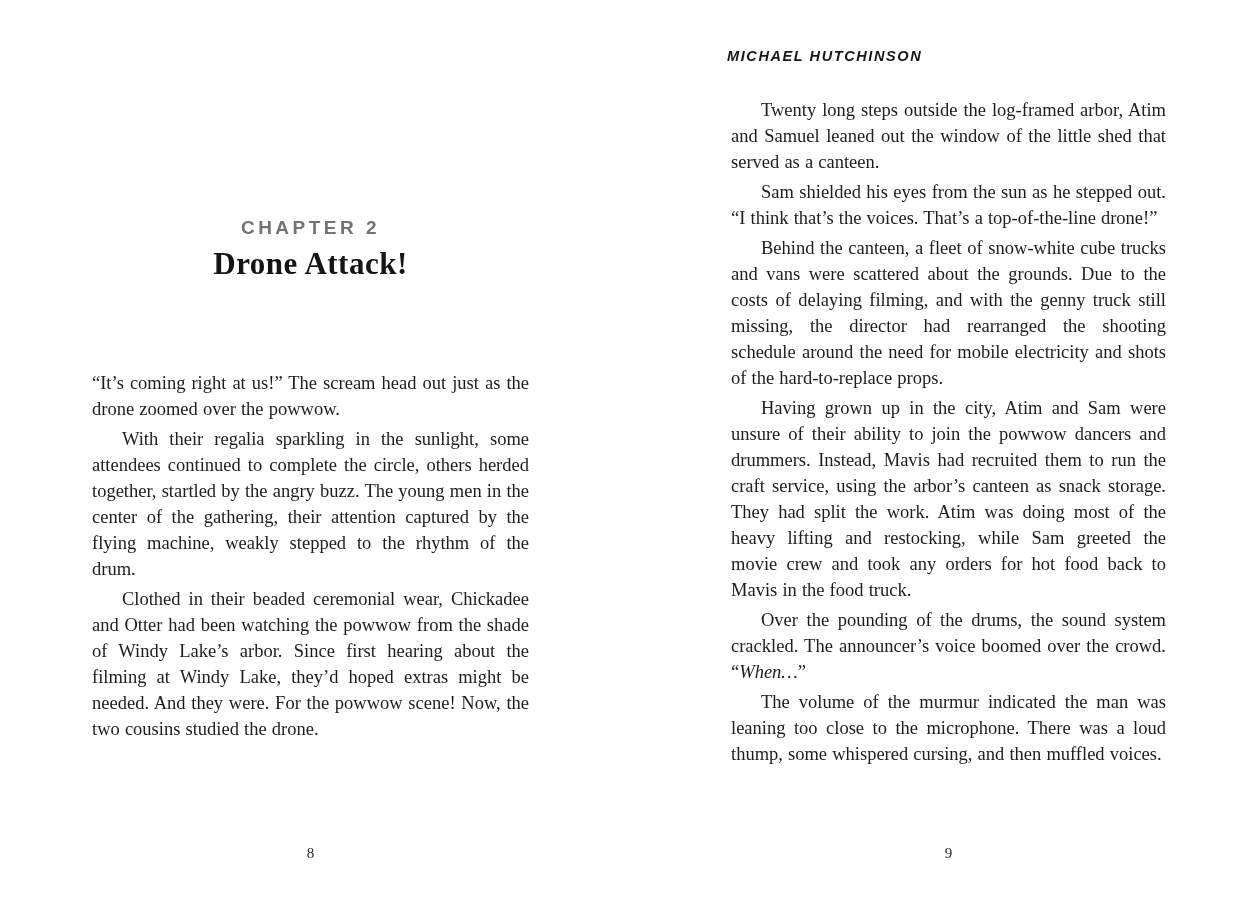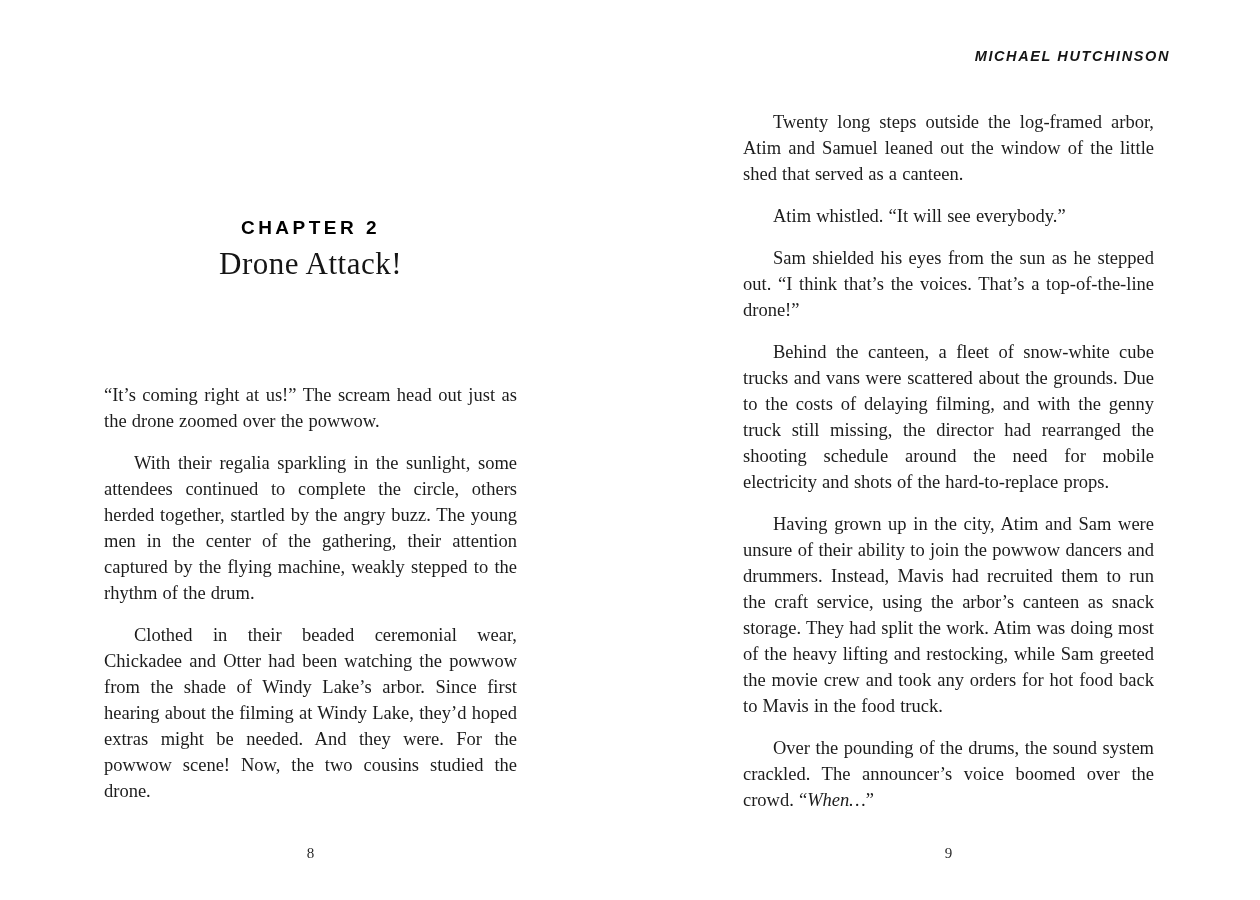--- a/index.html
+++ b/index.html
@@ -27,55 +27,55 @@
   .chapter-label {
     position: absolute;
     top: 217px;
     left: 0;
     width: 100%;
     text-align: center;
     font-family: "Liberation Sans", "DejaVu Sans", sans-serif;
     font-weight: 700;
     font-size: 19px;
     letter-spacing: 3.5px;
-    color: #000000;
+    color: #737373;
   }
   .chapter-title {
     position: absolute;
     top: 246px;
     left: 0;
     width: 100%;
     text-align: center;
     font-size: 31px;
-    font-weight: 400;
+    font-weight: 700;
     color: #151515;
     letter-spacing: 0.5px;
   }
   .running-header {
     position: absolute;
     top: 48px;
     left: 0;
     width: 100%;
-    text-align: right;
+    text-align: left;
     font-family: "Liberation Sans", "DejaVu Sans", sans-serif;
     font-style: italic;
     font-weight: 600;
     font-size: 14.5px;
     letter-spacing: 1.6px;
     color: #161616;
   }
   .page-body {
     position: absolute;
     left: 0;
     width: 100%;
   }
   #body-left  { top: 366px; }
   #body-right { top: 93px; }
   .page-body p.para {
-    margin: 16px;
+    margin: 4px;
     text-align: justify;
     font-size: 18.5px;
     line-height: 26px;
     word-spacing: 0.5px;
     color: #1c1c1c;
   }
   .page-body p.para.indent { text-indent: 30px; }
   .italic { font-style: italic; }
   .page-number {
     position: absolute;
@@ -101,22 +101,22 @@
         <p class="para indent"><span>With their regalia sparkling in the sunlight, some attendees continued to complete the circle, others herded together, startled by the angry buzz. The young men in the center of the gathering, their attention captured by the flying machine, weakly stepped to the rhythm of the drum.</span></p>
         <p class="para indent"><span>Clothed in their beaded ceremonial wear, Chickadee and Otter had been watching the powwow from the shade of Windy Lake’s arbor. Since first hearing about the filming at Windy Lake, they’d hoped extras might be needed. And they were. For the powwow scene! Now, the two cousins studied the drone.</span></p>
       </div>
     <div class="page-number">8</div>
   </div>
 
   <div class="page" id="page-right">
     <div class="running-header">MICHAEL HUTCHINSON</div>
     <div class="page-body" id="body-right">
         <p class="para indent"><span>Twenty long steps outside the log-framed arbor, Atim and Samuel leaned out the window of the little shed that served as a canteen.</span></p>
-        <p class="para indent"><span>Atim whistled. “It will see everybody.”</span></p>
         <p class="para indent"><span>Sam shielded his eyes from the sun as he stepped out. “I think that’s the voices. That’s a top-of-the-line drone!”</span></p>
         <p class="para indent"><span>Behind the canteen, a fleet of snow-white cube trucks and vans were scattered about the grounds. Due to the costs of delaying filming, and with the genny truck still missing, the director had rearranged the shooting schedule around the need for mobile electricity and shots of the hard-to-replace props.</span></p>
         <p class="para indent"><span>Having grown up in the city, Atim and Sam were unsure of their ability to join the powwow dancers and drummers. Instead, Mavis had recruited them to run the craft service, using the arbor’s canteen as snack storage. They had split the work. Atim was doing most of the heavy lifting and restocking, while Sam greeted the movie crew and took any orders for hot food back to Mavis in the food truck.</span></p>
         <p class="para indent"><span>Over the pounding of the drums, the sound system crackled. The announcer’s voice boomed over the crowd. “</span><span class="italic">When…</span><span>”</span></p>
+        <p class="para indent"><span>The volume of the murmur indicated the man was leaning too close to the microphone. There was a loud thump, some whispered cursing, and then muffled voices.</span></p>
       </div>
     <div class="page-number">9</div>
   </div>
 
 </div>
 
 </body></html>

